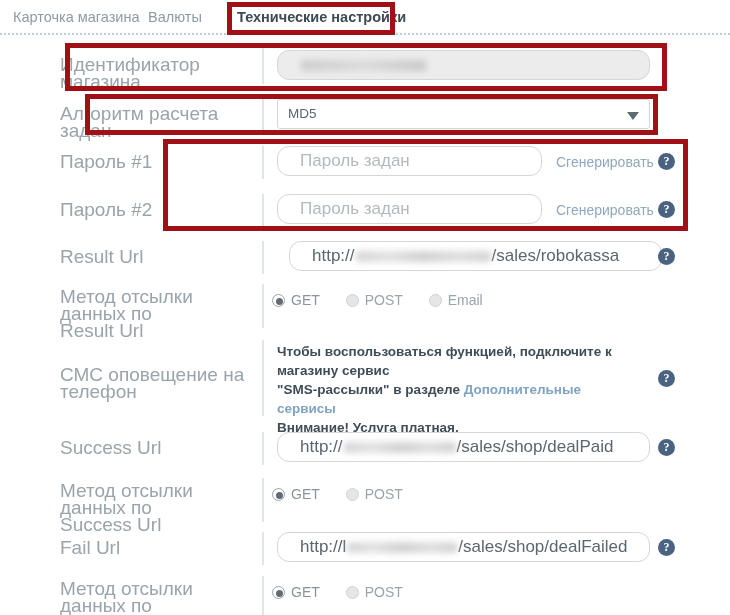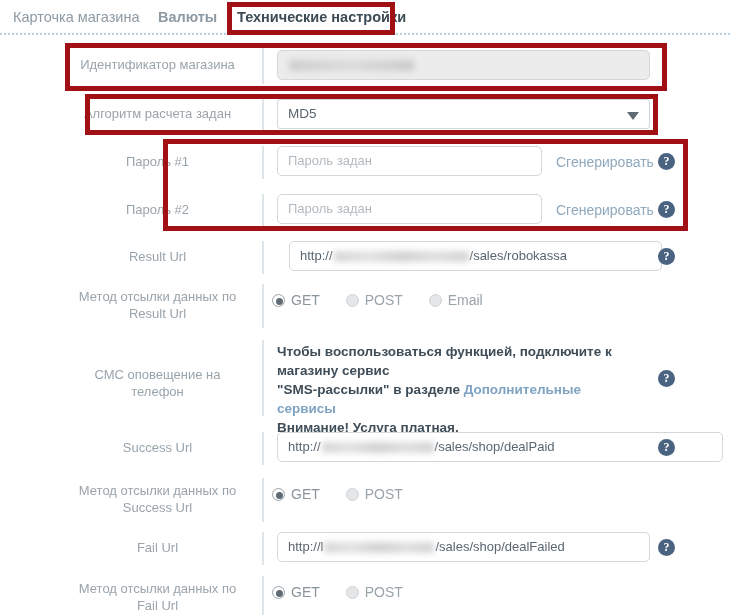--- a/index.html
+++ b/index.html
@@ -15,39 +15,39 @@
   
   .tabbar {
     position: absolute; left: 0; top: 0; width: 730px; height: 35px;
     border-bottom: 2px dotted #b8cfe0;
   }
   .tab {
     position: absolute; top: 9px;
     font-size: 14.5px; color: #8d9aa4; white-space: nowrap; cursor: pointer;
   }
   .tab-0 { left: 13px; }
-  .tab-1 { left: 158px; font-weight: bold; }
+  .tab-1 { left: 148px; }
   .tab-2 { left: 237px; color: #3d4b54; font-weight: bold; }
 
   
   .row { position: absolute; left: 0; width: 730px; }
   .label {
     position: absolute; left: 60px; width: 195px;
-    text-align: center; font-size: 13px; color: #9aa4ab;
+    text-align: left; font-size: 19px; color: #9aa4ab;
     line-height: 17px;
   }
   .divider {
     position: absolute; left: 262px; width: 2px;
     background: #dfe6ea;
   }
   .field {
     position: absolute; left: 277px;
-    height: 30px; border: 1px solid #d2d7da; border-radius: 5px;
-    background: #fff; font-size: 13px; color: #5a6670;
-    padding: 0 10px; line-height: 28px; white-space: nowrap; overflow: hidden;
+    height: 30px; border: 1px solid #d2d7da; border-radius: 12px;
+    background: #fff; font-size: 17px; color: #5a6670;
+    padding: 0 22px; line-height: 28px; white-space: nowrap; overflow: hidden;
   }
   .field.disabled { background: #ececec; border-color: #d6d6d6; }
   .field.placeholder { color: #b2b9bf; }
   .blur {
     display: inline-block; vertical-align: middle;
     background: linear-gradient(90deg,#cfcfcf,#dddddd,#c9c9c9,#d9d9d9,#cccccc);
     filter: blur(3.2px); opacity: .85;
     height: 11px; border-radius: 2px; margin: 0 1px;
   }
   .blur.gray { background: linear-gradient(90deg,#c8c8c8,#d8d8d8,#c4c4c4); }
@@ -181,21 +181,21 @@
       <div>магазину сервис</div>
       <div><span>"SMS-рассылки" в разделе </span><span class="smslink">Дополнительные сервисы</span></div>
       <div>Внимание! Услуга платная.</div>
     </div>
     <div class="help" style="left:658px; top:30px;">?</div>
   </div>
 
   <div class="row" style="top:432px;">
     <div class="label" style="top:7px;">Success Url</div>
     <div class="divider" style="top:0px; height:33px;"></div>
-    <div class="field" style="top:0px; width:446px;">
+    <div class="field" style="top:0px; width:373px;">
       <span>http://</span><span class="blur" style="width:112px;"></span><span>/sales/shop/dealPaid</span>
     </div>
     <div class="help" style="left:658px; top:7px;">?</div>
   </div>
 
   <div class="row" style="top:482px;">
     <div class="label" style="top:0px;">
       <div>Метод отсылки данных по</div>
       <div>Success Url</div>
     </div>

